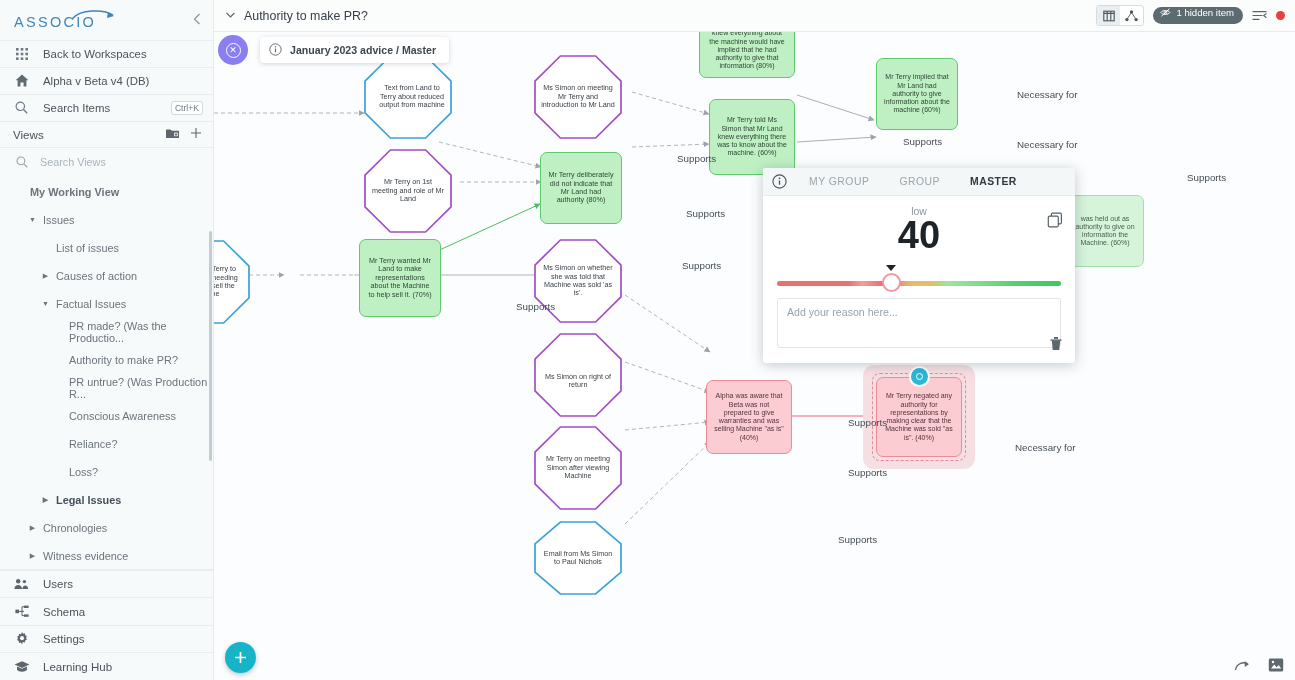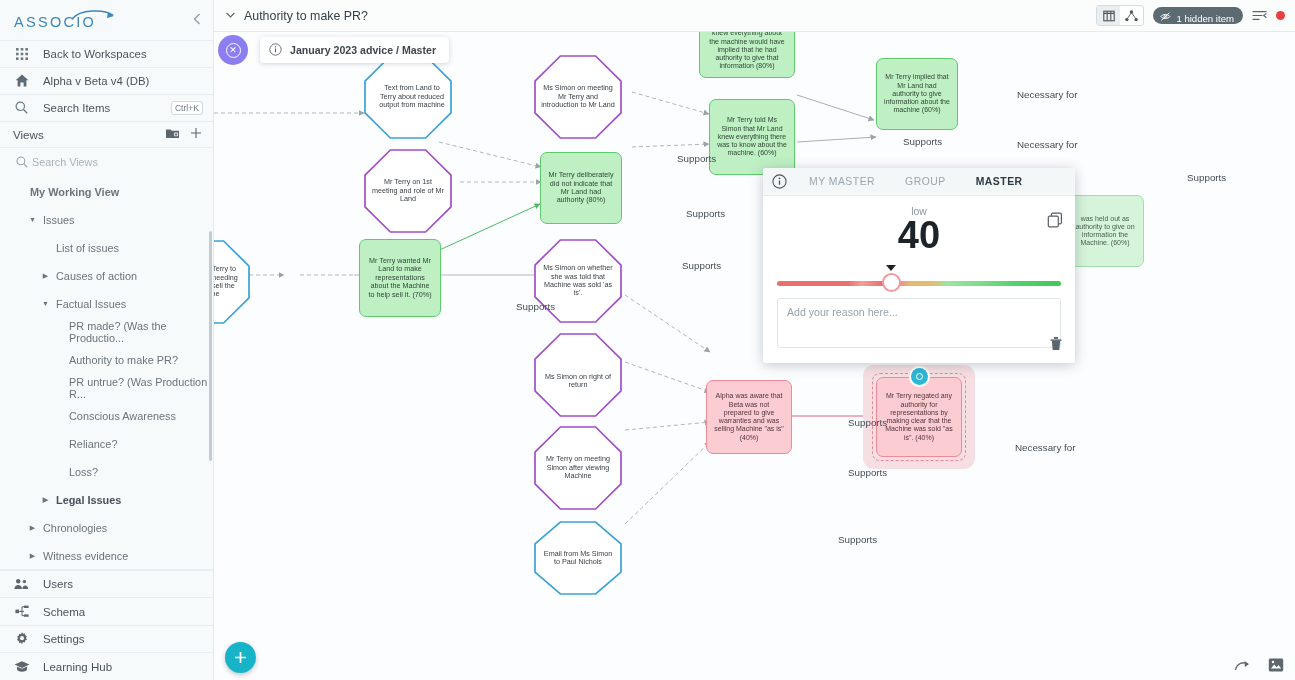--- a/index.html
+++ b/index.html
@@ -40,21 +40,21 @@
   }
 
   .views-hd {
     height:27px; display:flex; align-items:center; justify-content:space-between;
     padding:0 11px 0 13px; border-top:1px solid #e8eef0; border-bottom:1px solid #e8eef0;
     font-size:11.6px; color:#4a5259;
   }
   .views-hd-icons { display:flex; align-items:center; gap:11px; color:#6e7b84; }
 
   .views-search {
-    height:28px; display:flex; align-items:center; gap:2px; padding:0 12px 0 13px;
+    height:28px; display:flex; align-items:center; gap:10px; padding:0 12px 0 13px;
     font-size:10.8px; color:#a9b4bb;
   }
   .views-search .ic { width:17px; display:flex; justify-content:center; color:#8e9aa2; flex:0 0 17px;}
 
   .tree { flex:1 1 auto; overflow:hidden; position:relative; padding-top:2px;}
   .tnode {
     height:28px; display:flex; align-items:center; font-size:10.9px; color:#6b747b; cursor:pointer;
   }
   .tnode .caret { width:11px; font-size:7px; color:#6b747b; flex:0 0 11px; text-align:center;}
   .tnode.bold { font-weight:bold; color:#46505a; }
@@ -76,21 +76,21 @@
   .tb-title { font-size:12.4px; color:#35404a; font-weight:normal; }
   .tb-right { margin-left:auto; display:flex; align-items:center; gap:9px; }
   .seg { display:flex; border:1px solid #d6dde1; border-radius:3px; overflow:hidden; background:#fff;}
   .seg > div {
     width:23px; height:19px; display:flex; align-items:center; justify-content:center;
     color:#57616a; cursor:pointer;
   }
   .seg > div.active { background:#e9eef0; }
   .pill {
     background:#5c6b72; color:#fff; border-radius:10px; height:17px;
-    display:flex; align-items:flex-end; gap:5px; padding:0 9px 0 7px; font-size:9.6px;
+    display:flex; align-items:flex-start; gap:5px; padding:0 9px 0 7px; font-size:9.6px;
     cursor:pointer;
   }
   .tb-ic { color:#5a646c; cursor:pointer; display:flex; align-items:center;}
   .rec-dot { width:9px; height:9px; border-radius:50%; background:#ea3f3f; }
 
   
   #canvas {
     position:absolute; left:214px; top:32px; width:1081px; height:648px;
     background:#fcfdfe; overflow:hidden;
   }
@@ -617,21 +617,21 @@
 <div id="score">
   <div class="sc-head">
     <span class="sc-info">
       <svg width="15" height="15" viewBox="0 0 15 15">
           <circle cx="7.5" cy="7.5" r="6.6" stroke="#4b555d" stroke-width="1.1" fill="none"></circle>
           <path d="M7.5 6.4v4.3" stroke="#4b555d" stroke-width="1.3"></path>
           <circle cx="7.5" cy="4.3" r="0.9" fill="#4b555d"></circle>
         </svg>
     </span>
     <div class="sc-tabs" id="sc-tabs">
-        <span class="sc-tab">MY MASTER</span>
+        <span class="sc-tab">MY GROUP</span>
         <span class="sc-tab">GROUP</span>
         <span class="sc-tab active">MASTER</span>
       </div>
   </div>
 
   <div class="sc-low">low</div>
   <div class="sc-val">40</div>
 
   <span class="sc-copy">
     <svg width="16" height="16" viewBox="0 0 16 16" fill="none" stroke="#555f66" stroke-width="1.2">

